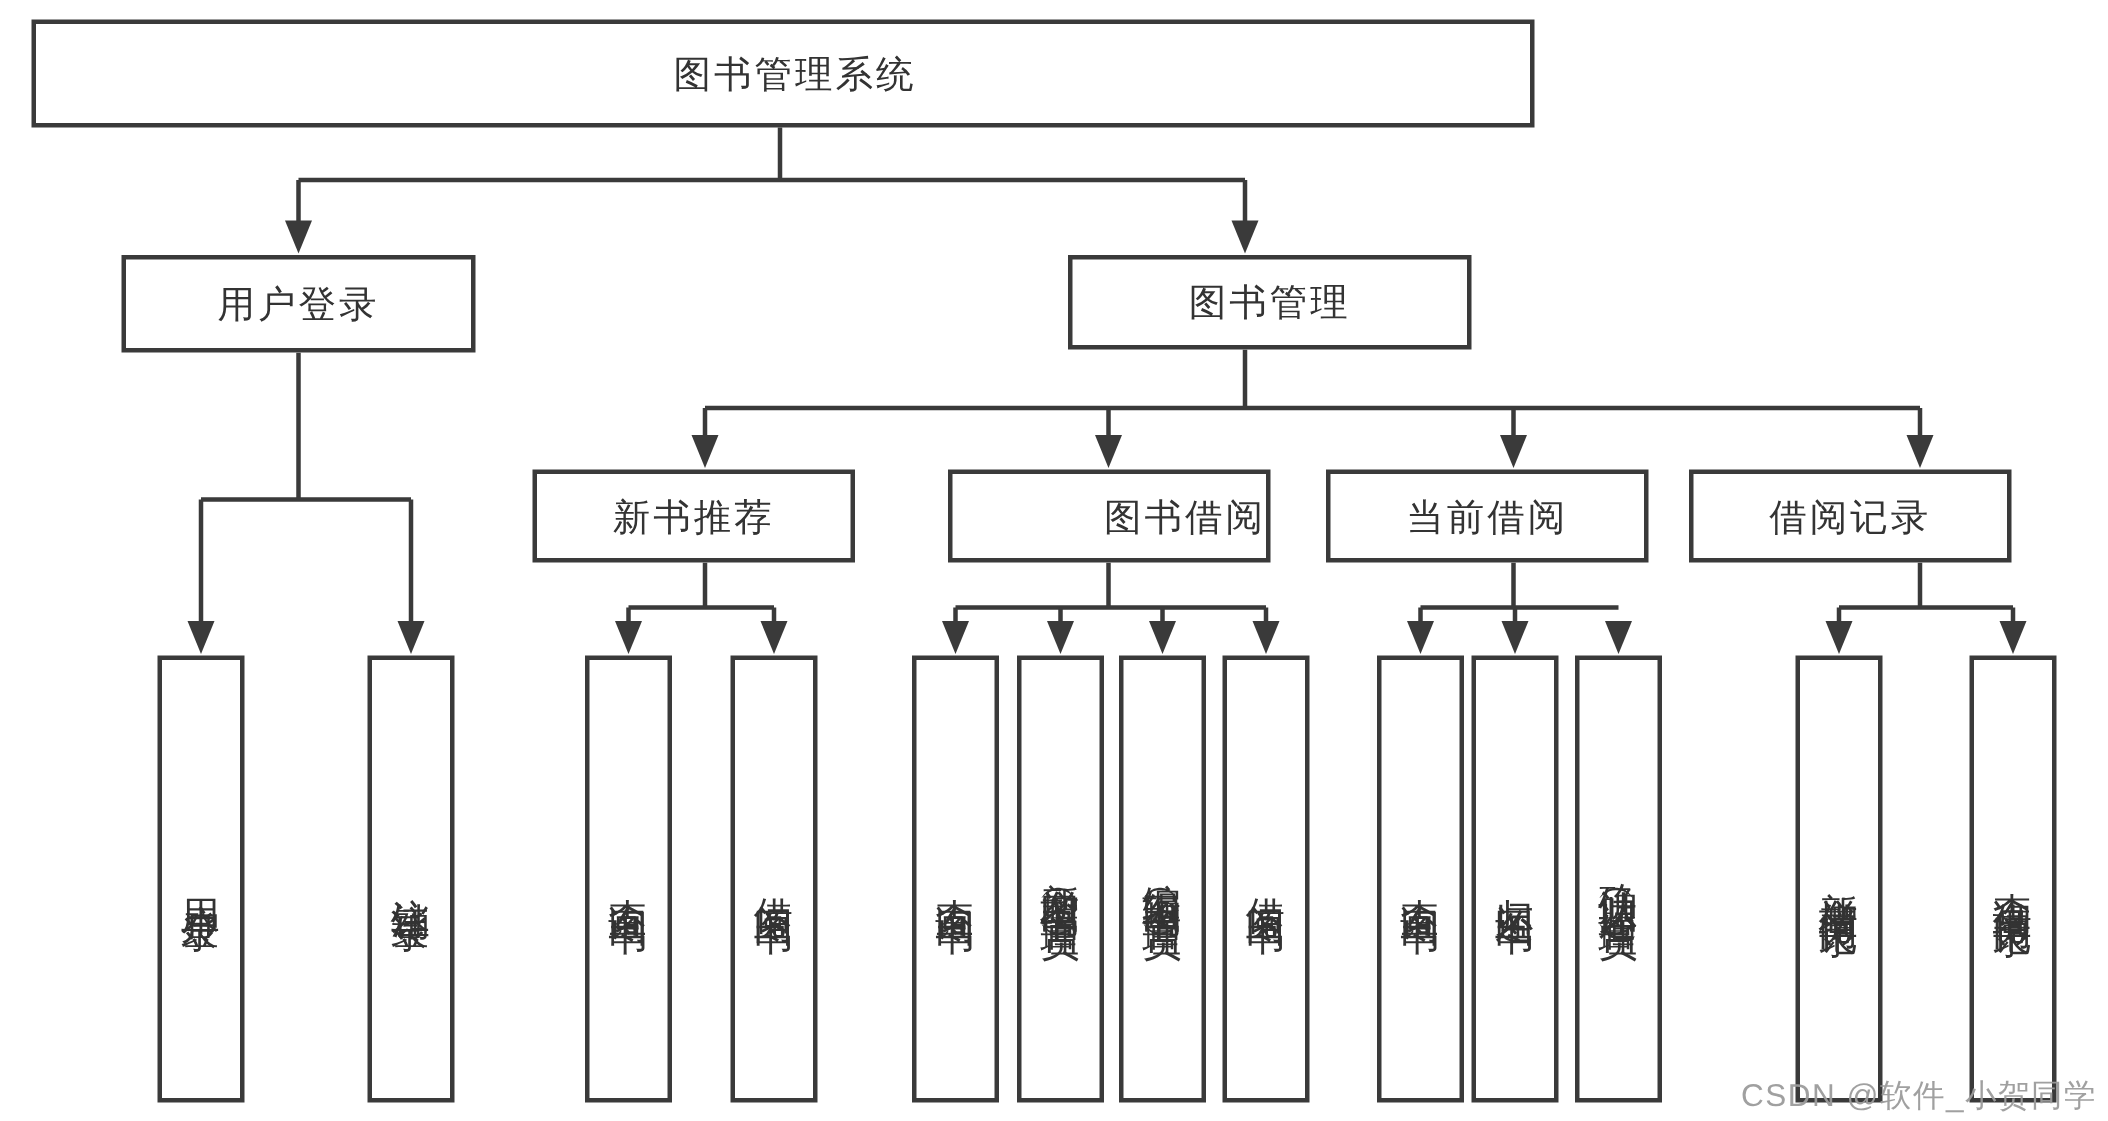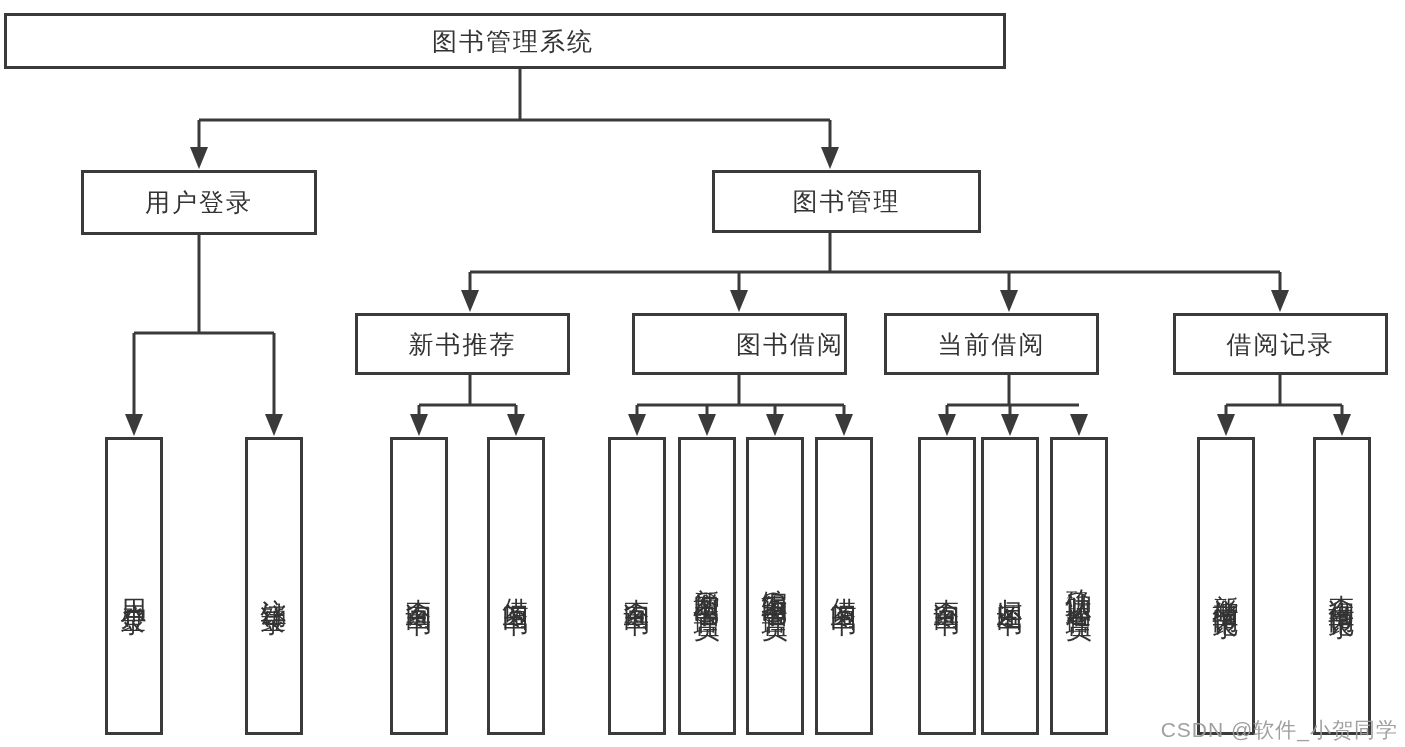--- a/index.html
+++ b/index.html
@@ -38,30 +38,30 @@
   }
   .vtext {
     writing-mode: vertical-rl;
     text-orientation: mixed;
     font-size: 26px;
     line-height: 1;
     letter-spacing: 4px;
     color: #333333;
   }
   
-  .n-root  { left: 4px;   top: 13px;  width: 1002px; height: 56px; padding-left: 16px; }
+  .n-root  { left: 21px;   top: 13px;  width: 1002px; height: 72px; padding-left: 16px; }
   
   .n-l2a   { left: 81px;   top: 170px; width: 236px;  height: 65px; }
   .n-l2b   { left: 712px;  top: 170px; width: 269px;  height: 63px; }
   
   .n-l3    { top: 313px; height: 62px; width: 215px; }
   .n-l3a   { left: 355px; font-family: Liberation Mono, monospace; }
   .n-l3b   { left: 632px; justify-content: flex-end; }
   .n-l3c   { left: 884px; }
-  .n-l3d   { left: 1173px; }
+  .n-l3d   { left: 1126px; }
   
   .leaf    { top: 437px; height: 298px; width: 58px; }
   .lf-a1   { left: 105px; }
   .lf-a2   { left: 245px; }
   .lf-b1   { left: 390px; }
   .lf-b2   { left: 487px; }
   .lf-c1   { left: 608px; }
   .lf-c2   { left: 678px; }
   .lf-c3   { left: 746px; }
   .lf-c4   { left: 815px; }

